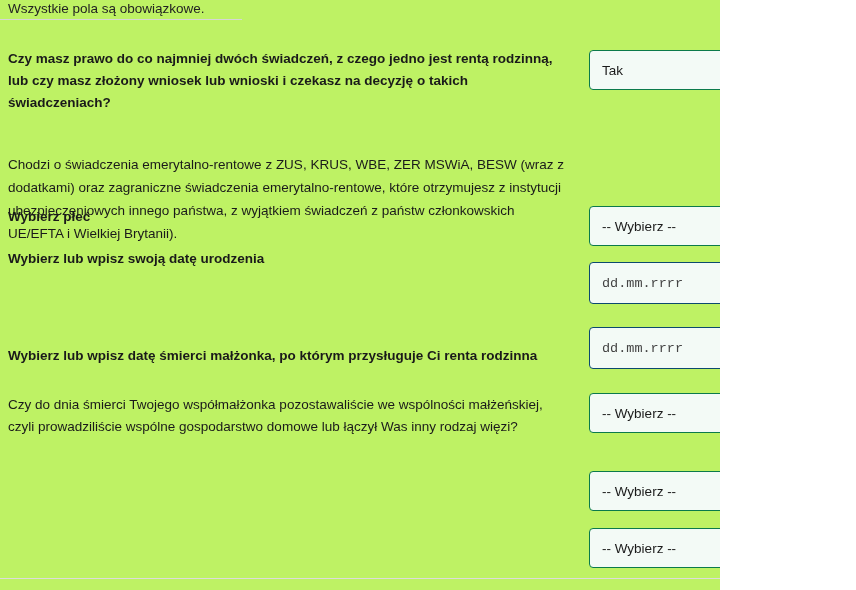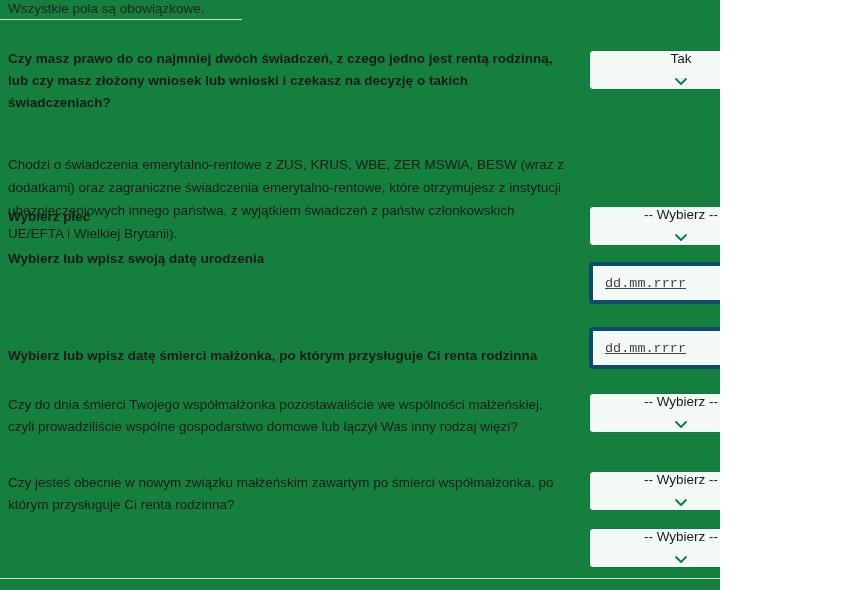--- a/index.html
+++ b/index.html
@@ -6,21 +6,21 @@
   html, body {
     margin: 0;
     padding: 0;
     background: #ffffff;
     font-family: "Liberation Sans", sans-serif;
   }
   #page {
     position: relative;
     width: 720px;
     height: 590px;
-    background: #15803d;
+    background: #bef264;
     overflow: hidden;
   }
   .intro {
     position: absolute;
     left: 8px;
     top: 0px;
     font-size: 13.5px;
     color: #222222;
     line-height: 18px;
   }
@@ -64,49 +64,47 @@
     border: 1px solid #0b7a4b;
     border-radius: 4px;
     background: #f3faf6;
     display: flex;
     align-items: center;
     padding: 0 10px 0 12px;
     font-size: 13.5px;
     color: #1a1a1a;
     cursor: pointer;
     position: relative;
-    flex-direction: column;
   }
   .select-box .val {
     flex: 1;
     white-space: nowrap;
     overflow: hidden;
   }
   .chev {
     width: 16px;
     height: 16px;
     display: block;
   }
   .chev svg { display: block; }
 
   
   .date-box {
     width: 182px;
     height: 42px;
-    border: 4px solid #0c4a6e;
+    border: 1px solid #0c4a6e;
     border-radius: 4px;
     background: #f3faf6;
     display: flex;
     align-items: center;
     padding: 0 8px 0 12px;
     font-size: 13.5px;
     color: #444444;
     font-family: "Liberation Mono", monospace;
     position: relative;
-    text-decoration: underline;
   }
   .date-box .dval { flex: 1; letter-spacing: 0px; }
   .cal-ico {
     width: 16px;
     height: 17px;
     border: 1.4px solid #3a3a3a;
     border-radius: 2px;
     position: relative;
     flex: 0 0 auto;
   }
@@ -211,21 +209,20 @@
       <span class="val">-- Wybierz --</span>
       <span class="chev">
         <svg width="16" height="16" viewBox="0 0 16 16">
             <path d="M3 6 L8 11 L13 6" fill="none" stroke="#0b7a4b" stroke-width="1.8" stroke-linecap="round" stroke-linejoin="round"></path>
           </svg>
       </span>
     </div>
   </div>
   <div class="info-ico" style="left:811px; top:396px;">i</div>
 
-  <div class="q-text normal" style="top:472px;">Czy jesteś obecnie w nowym związku małżeńskim zawartym po śmierci współmałżonka, po którym przysługuje Ci renta rodzinna?</div>
   <div class="select-wrap" style="left:589px; top:471px;">
     <div class="select-box">
       <span class="val">-- Wybierz --</span>
       <span class="chev">
         <svg width="16" height="16" viewBox="0 0 16 16">
             <path d="M3 6 L8 11 L13 6" fill="none" stroke="#0b7a4b" stroke-width="1.8" stroke-linecap="round" stroke-linejoin="round"></path>
           </svg>
       </span>
     </div>
   </div>

